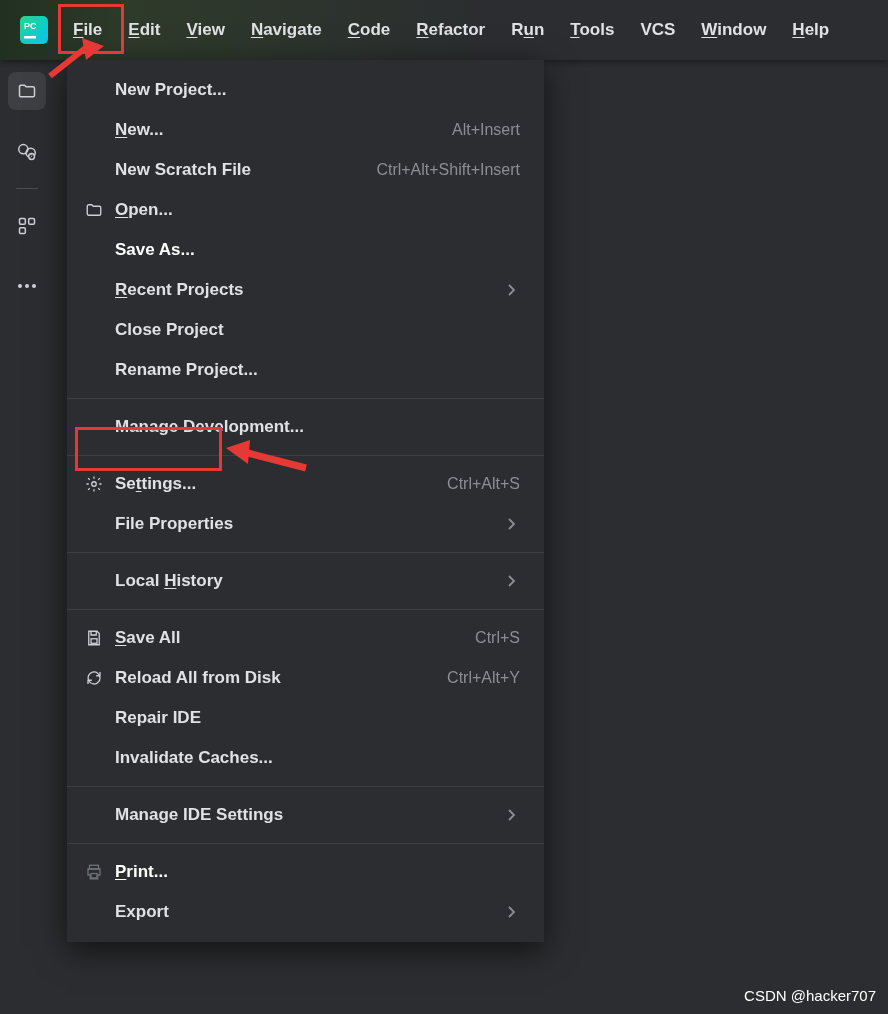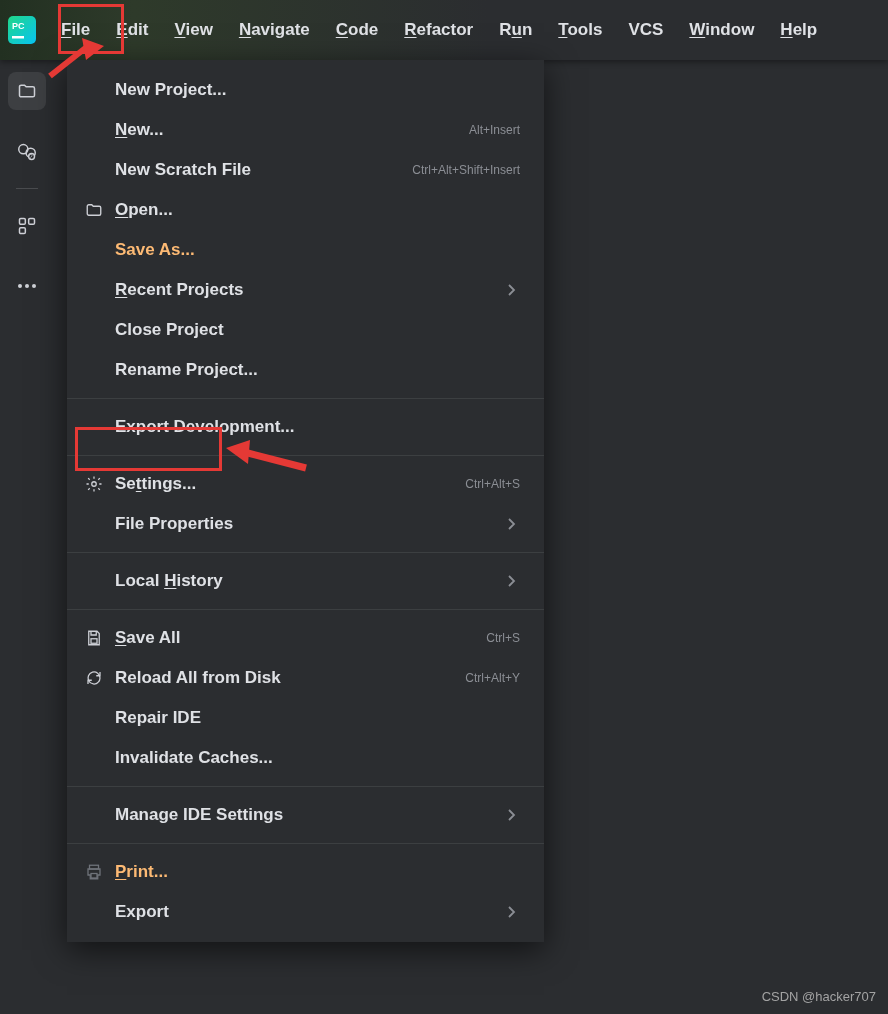--- a/index.html
+++ b/index.html
@@ -12,21 +12,21 @@
     color: #dfe1e5;
     overflow: hidden;
     position: relative;
   }
 
   
   .menubar {
     height: 60px;
     display: flex;
     align-items: center;
-    padding-left: 8px;
+    padding-left: 20px;
     gap: 0;
     background: linear-gradient(to right, #223021 0%, #2e3a2a 15%, #2b2d30 55%, #2b2d30 100%);
     box-shadow: 0 2px 6px rgba(0,0,0,0.4);
     position: relative;
     z-index: 5;
   }
   .app-icon {
     width: 28px; height: 28px;
     margin-right: 12px;
     display: flex; align-items: center; justify-content: center;
@@ -78,31 +78,31 @@
   }
   .dropdown .row {
     display: flex;
     align-items: center;
     height: 40px;
     padding-left: 18px;
     padding-right: 24px;
     cursor: pointer;
     position: relative;
   }
-  .dropdown .row.disabled { color: #fdba74; cursor: default; }
+  .dropdown .row.disabled { color: #ffffff; cursor: default; }
   .dropdown .icon-slot {
     width: 30px;
     display: flex; align-items: center;
     color: #ced0d6;
   }
   .dropdown .row.disabled .icon-slot { color: #6f737a; }
   .dropdown .label { flex: 0 1 auto; font-weight: bold; }
   .dropdown .label .mn { text-decoration: underline; text-underline-offset: 2px; }
   .dropdown .spacer { flex: 1; }
-  .dropdown .shortcut { color: #8b8e94; font-size: 12px; }
+  .dropdown .shortcut { color: #8b8e94; font-size: 16px; }
   .dropdown .chevron { color: #8b8e94; width: 14px; display:flex; align-items:center; }
   .dropdown .divider {
     height: 1px; background: #3c3f41;
     margin: 8px 0;
   }
 
   
   .hl-red {
     position: absolute;
     border: 3px solid #e53935;
@@ -112,22 +112,22 @@
   .arrow {
     position: absolute;
     z-index: 50;
     pointer-events: none;
   }
 
   .watermark {
     position: absolute;
     right: 12px;
     bottom: 10px;
-    color: #a3a3a3;
-    font-size: 13px;
+    color: #ffffff;
+    font-size: 15px;
     text-align: right;
   }
 </style>
 </head>
 <body>
 
 <div class="menubar">
   <div class="app-icon">
     <svg width="28" height="28" viewBox="0 0 28 28">
       <rect x="0" y="0" width="28" height="28" rx="5" fill="#1c1d1e"></rect>
@@ -236,21 +236,21 @@
       <span class="spacer"></span>
     </div>
     <div class="row">
       <span class="icon-slot"></span>
       <span class="label">Rename Project...</span>
       <span class="spacer"></span>
     </div>
     <div class="divider"></div>
     <div class="row">
       <span class="icon-slot"></span>
-      <span class="label">Export Development...</span>
+      <span class="label">Manage Development...</span>
       <span class="spacer"></span>
     </div>
     <div class="divider"></div>
     <div class="row">
       <span class="icon-slot">
         <svg width="18" height="18" viewBox="0 0 24 24" fill="none" stroke="currentColor" stroke-width="1.7">
           <circle cx="12" cy="12" r="3"></circle>
           <path d="M12 2v3M12 19v3M4.2 4.2l2.1 2.1M17.7 17.7l2.1 2.1M2 12h3M19 12h3M4.2 19.8l2.1-2.1M17.7 6.3l2.1-2.1"></path>
         </svg>
       </span>

